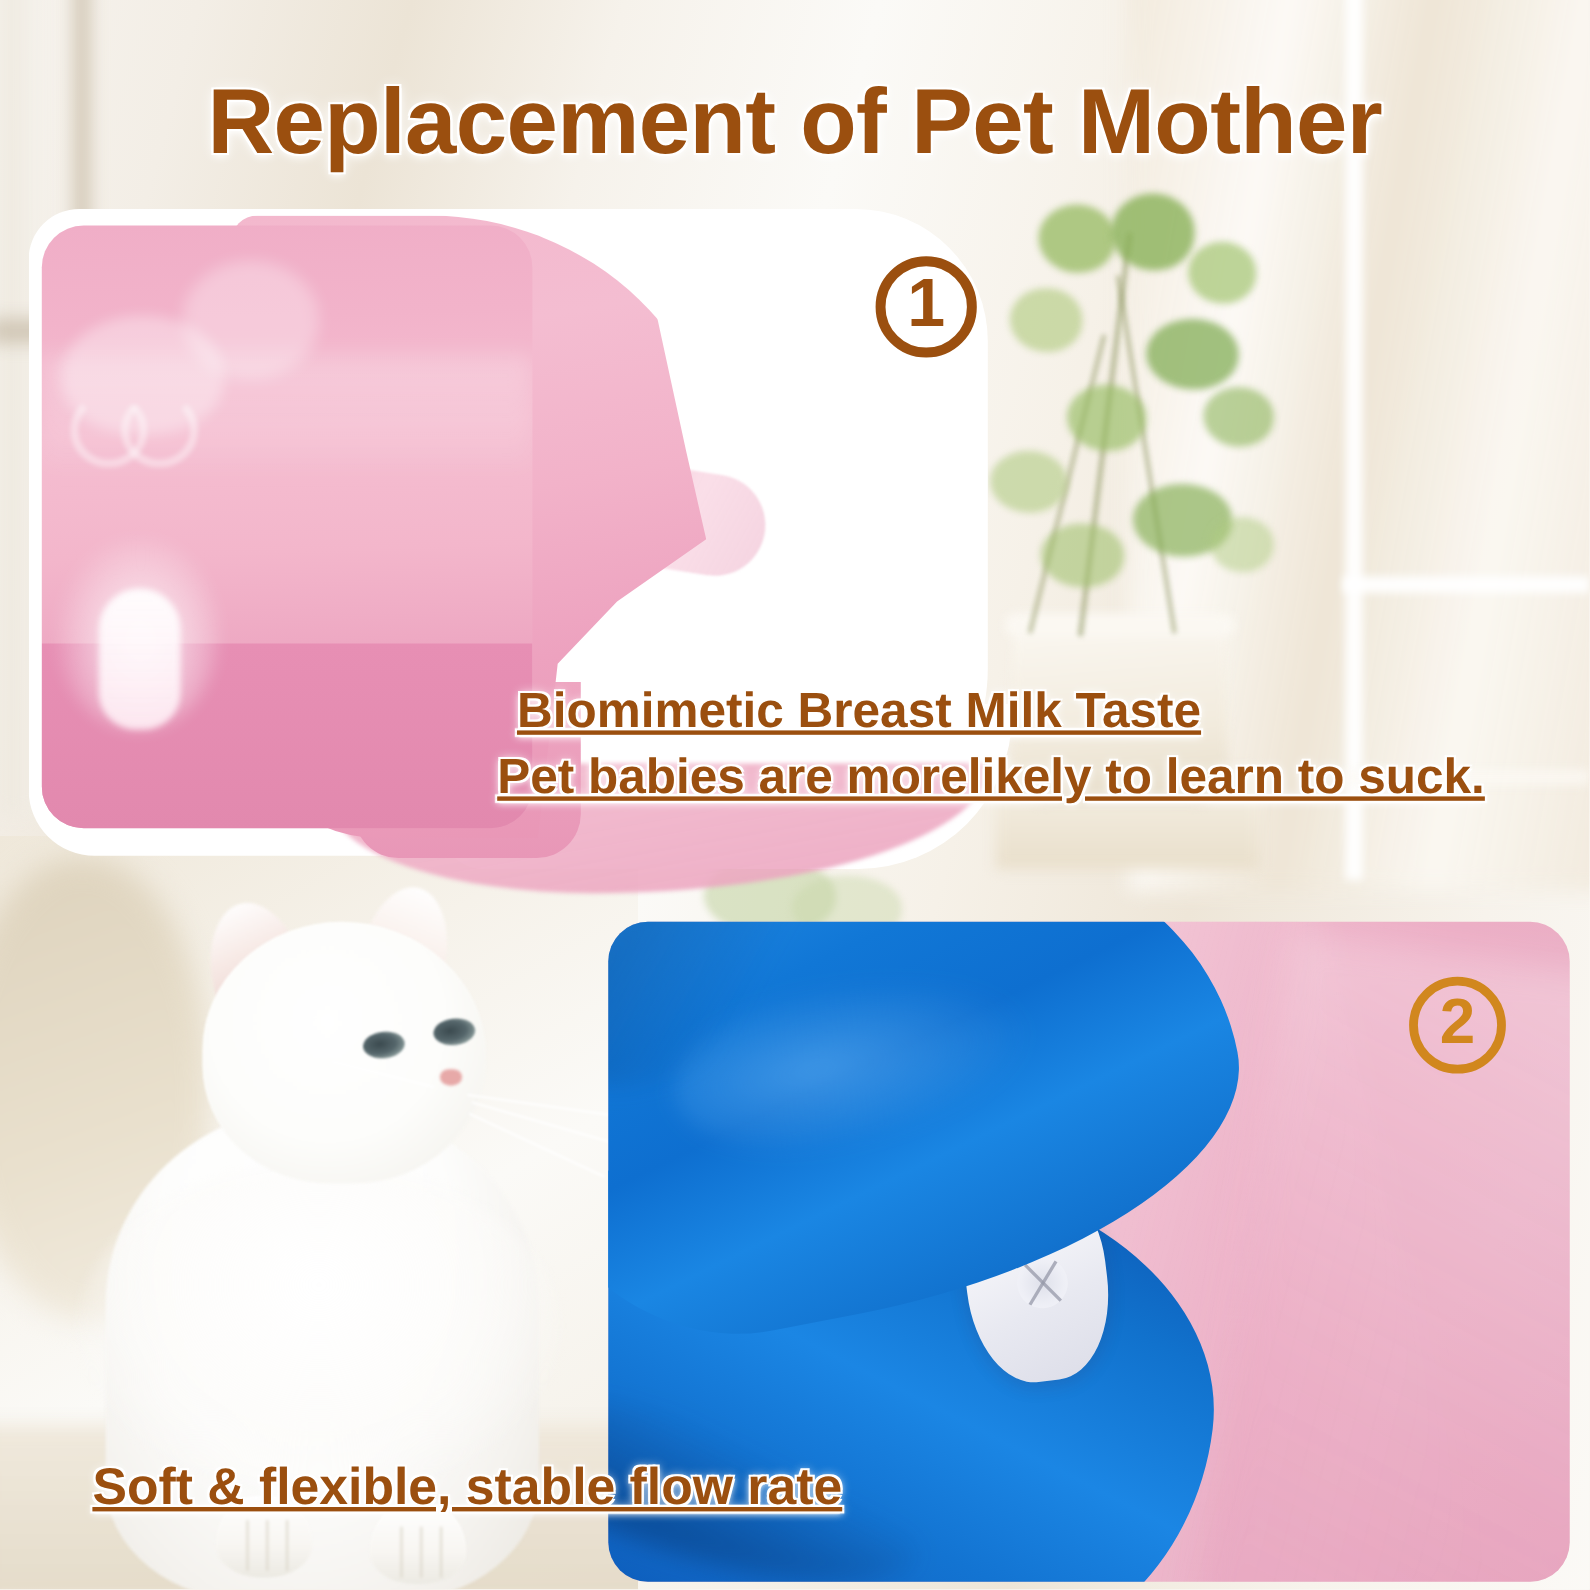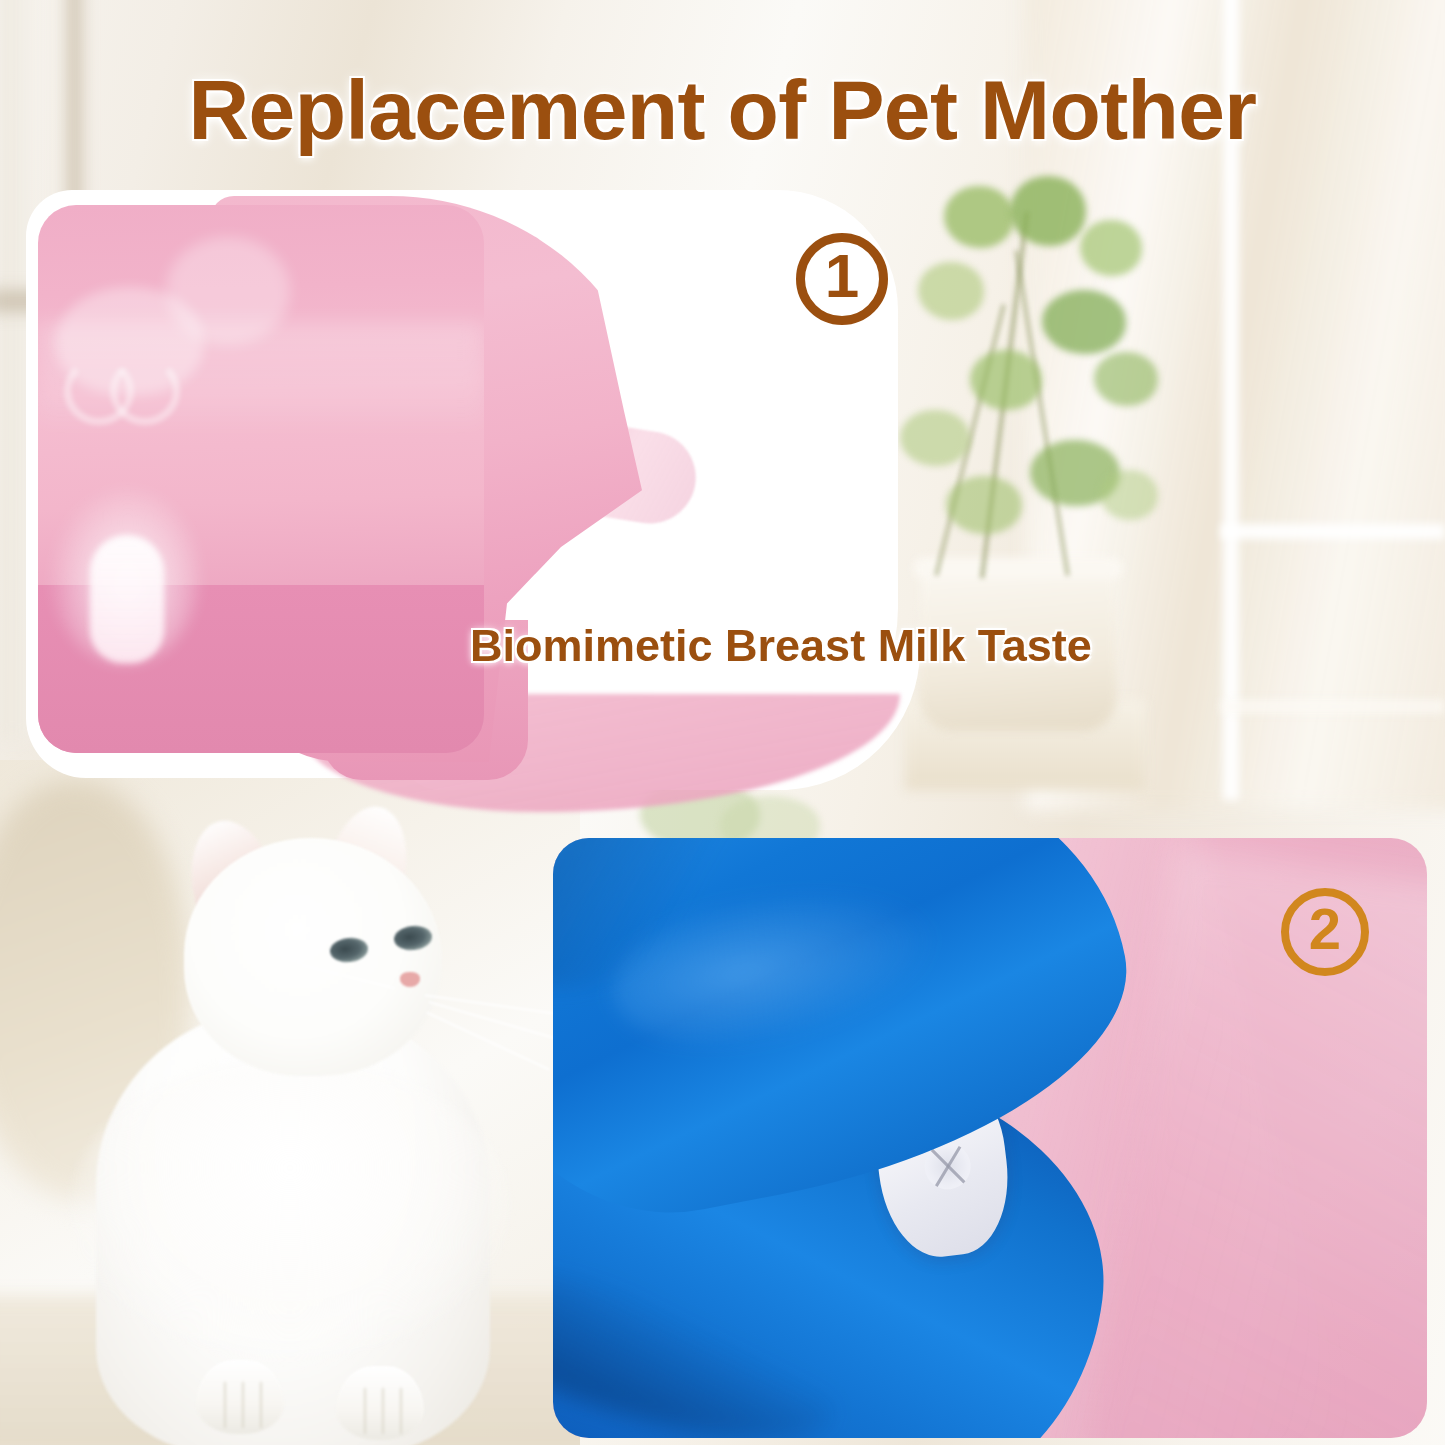--- a/index.html
+++ b/index.html
@@ -533,20 +533,21 @@
     position: absolute;
     z-index: 42;
     font-weight: 700;
     color: #9b4f0f;
     white-space: nowrap;
     text-shadow:
       2px 2px 0 #ffffff, -2px 2px 0 #ffffff,
       2px -2px 0 #ffffff, -2px -2px 0 #ffffff,
       0 0 10px rgba(255,255,255,.95),
       0 2px 6px rgba(255,255,255,.9);
+    text-decoration: underline;
   }
   .cap1-line1 { left: 470px; top: 620px; font-size: 45px; }
   .cap1-line2 { left: 452px; top: 680px; font-size: 45px; }
   .cap2-line1 { left: 86px;  top: 1258px; font-size: 47px; }
   .cap2-line2 { left: 84px;  top: 1323px; font-size: 47px; }
 </style>
 </head>
 <body>
 
 <div id="poster">
@@ -653,15 +654,17 @@
   <div class="title">Replacement of Pet Mother</div>
 
   <div class="badge badge-1">
     <span>1</span>
   </div>
   <div class="badge badge-2">
     <span>2</span>
   </div>
 
   <div class="caption cap1-line1">Biomimetic Breast Milk Taste</div>
-
+  <div class="caption cap1-line2">Pet babies are morelikely to learn to suck.</div>
+
+  <div class="caption cap2-line2">Soft &amp; flexible, stable flow rate</div>
 
 </div>
 
 </body></html>

